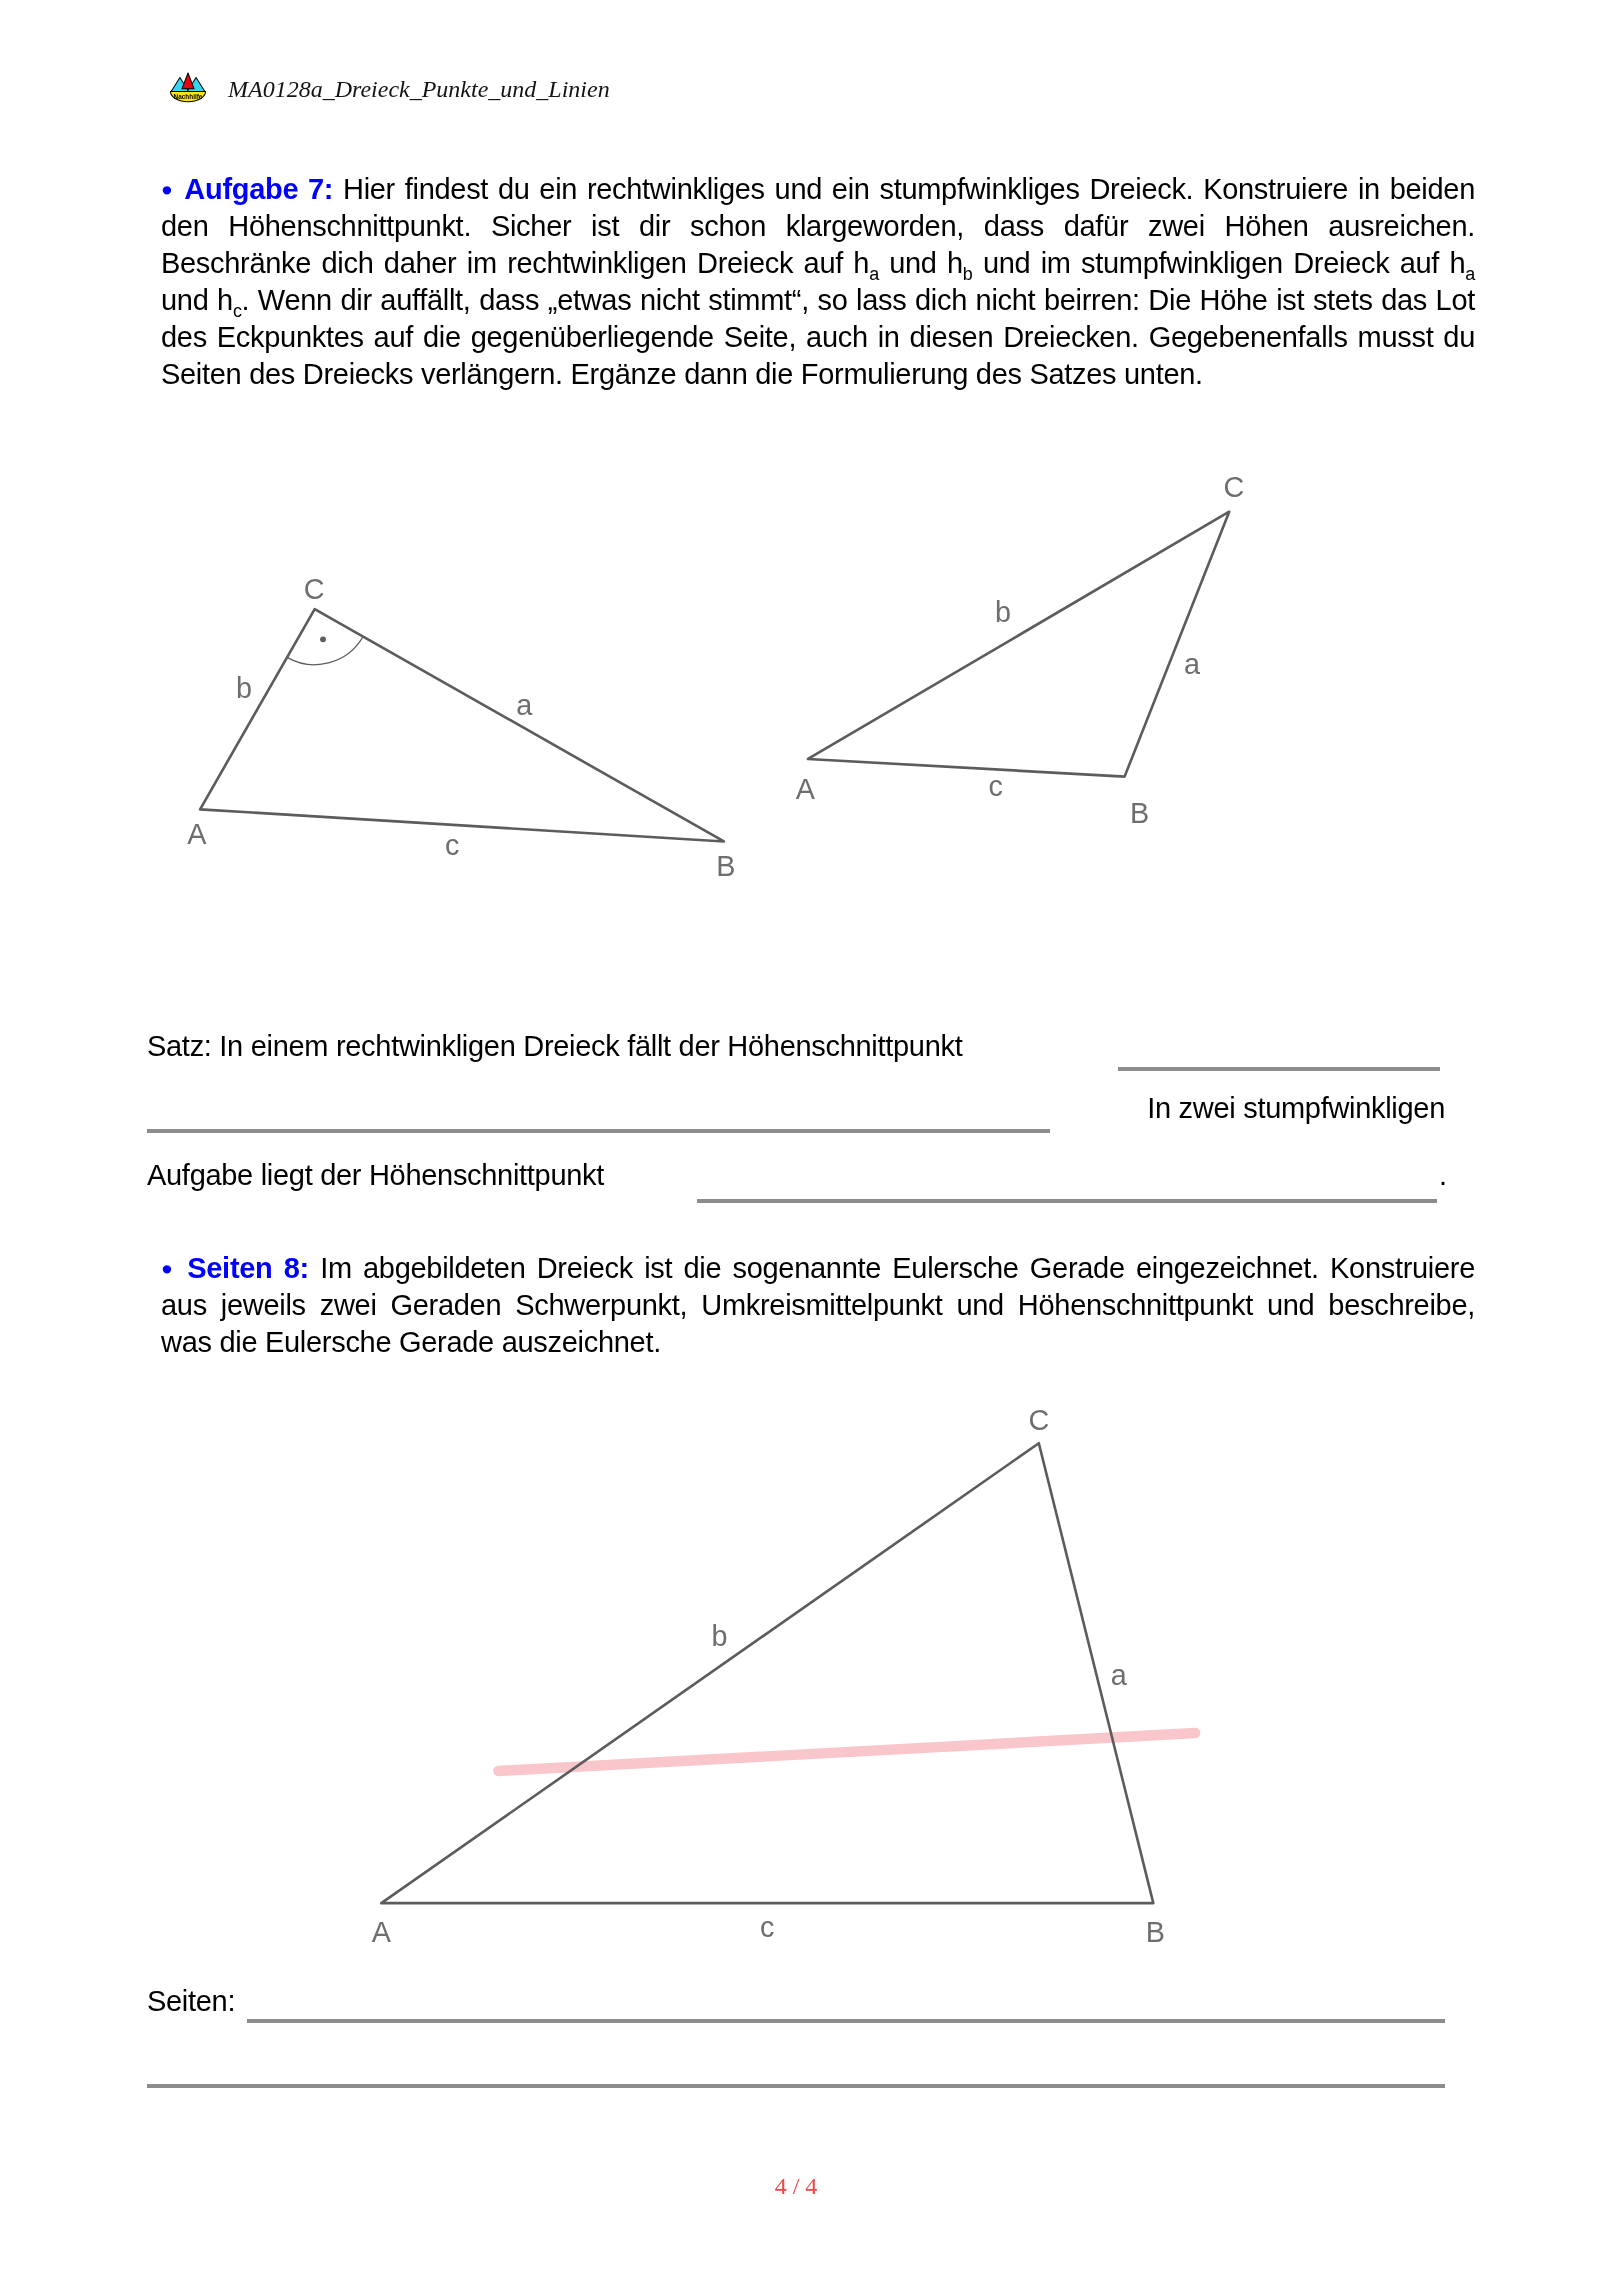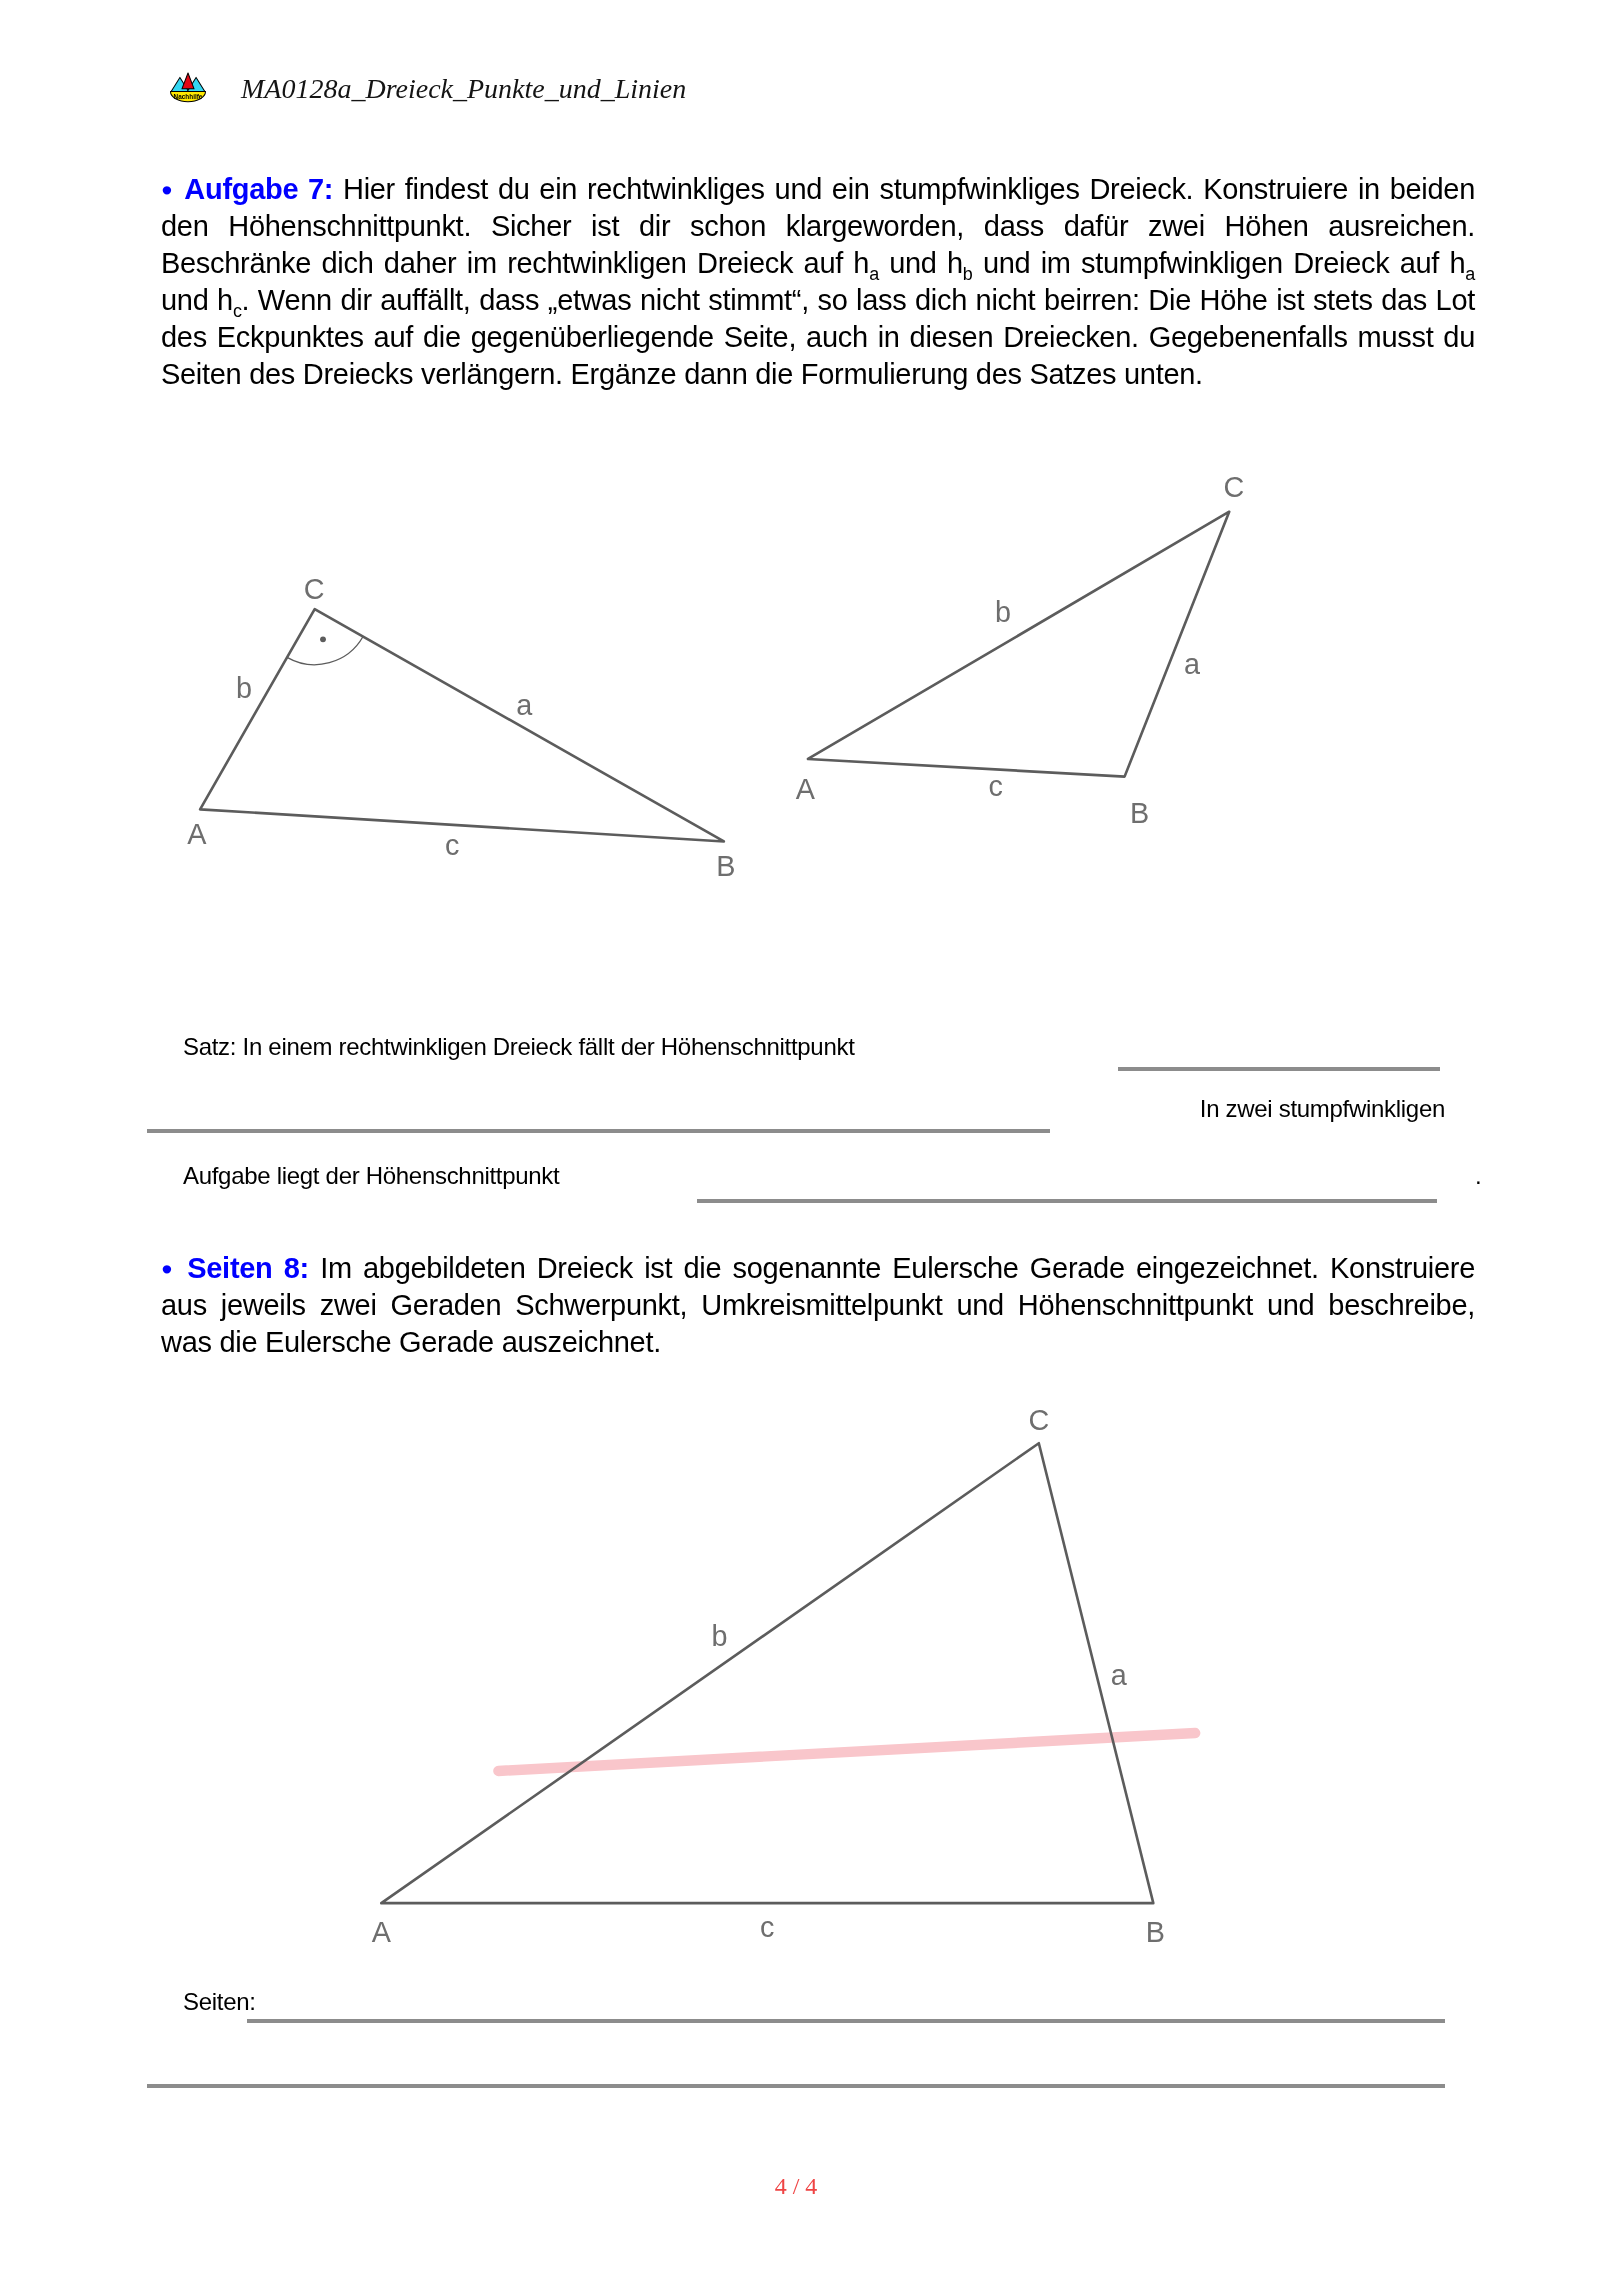--- a/index.html
+++ b/index.html
@@ -5,32 +5,32 @@
   html,body{margin:0;padding:0;background:#ffffff;}
   .page{
     position:relative;width:1623px;height:2295px;background:#ffffff;
     font-family:"Liberation Sans",sans-serif;color:#000;overflow:hidden;
   }
   
   .hdr{position:absolute;left:169px;top:72px;display:flex;align-items:flex-start;}
   .logo{display:inline-block;width:38px;height:31px;}
   .doc-title{
     font-family:"Liberation Serif",serif;font-style:italic;
-    font-size:28px;line-height:34px;color:#141414;margin-left:34px;white-space:nowrap;
+    font-size:24px;line-height:34px;color:#141414;margin-left:21px;white-space:nowrap;
   }
   
   .para{
     position:absolute;left:147px;width:1314px;margin:14px;
     font-size:29px;line-height:37px;text-align:justify;letter-spacing:-0.3px;
   }
   .bullet{color:var(--accent_blue,#0000ff);font-size:19.6px;vertical-align:3.3px;}
   .task-label{color:var(--accent_blue,#0000ff);font-weight:bold;}
   sub{font-size:0.62em;line-height:0;}
   
-  .inline-text{position:absolute;font-size:24px;line-height:29px;white-space:nowrap;letter-spacing:-0.3px;margin-left:36px;}
+  .inline-text{position:absolute;font-size:29px;line-height:29px;white-space:nowrap;letter-spacing:-0.3px;}
   .blank{position:absolute;height:3.9px;background:var(--underline_gray,#8c8c8c);}
   
   .fig{position:absolute;overflow:visible;}
   .tri{fill:none;stroke:var(--line_gray,#5c5c5c);stroke-width:4;stroke-linejoin:round;}
   .arc{fill:none;stroke:var(--line_gray,#5c5c5c);stroke-width:2;}
   .dot{fill:var(--line_gray,#5c5c5c);}
   .euler{fill:none;stroke:var(--euler_pink,#f9c6cb);stroke-width:16;stroke-linecap:round;}
   .vlabel{
     font-family:"Liberation Sans",sans-serif;font-size:44px;
     fill:var(--label_gray,#6e6e6e);text-anchor:middle;dominant-baseline:central;

